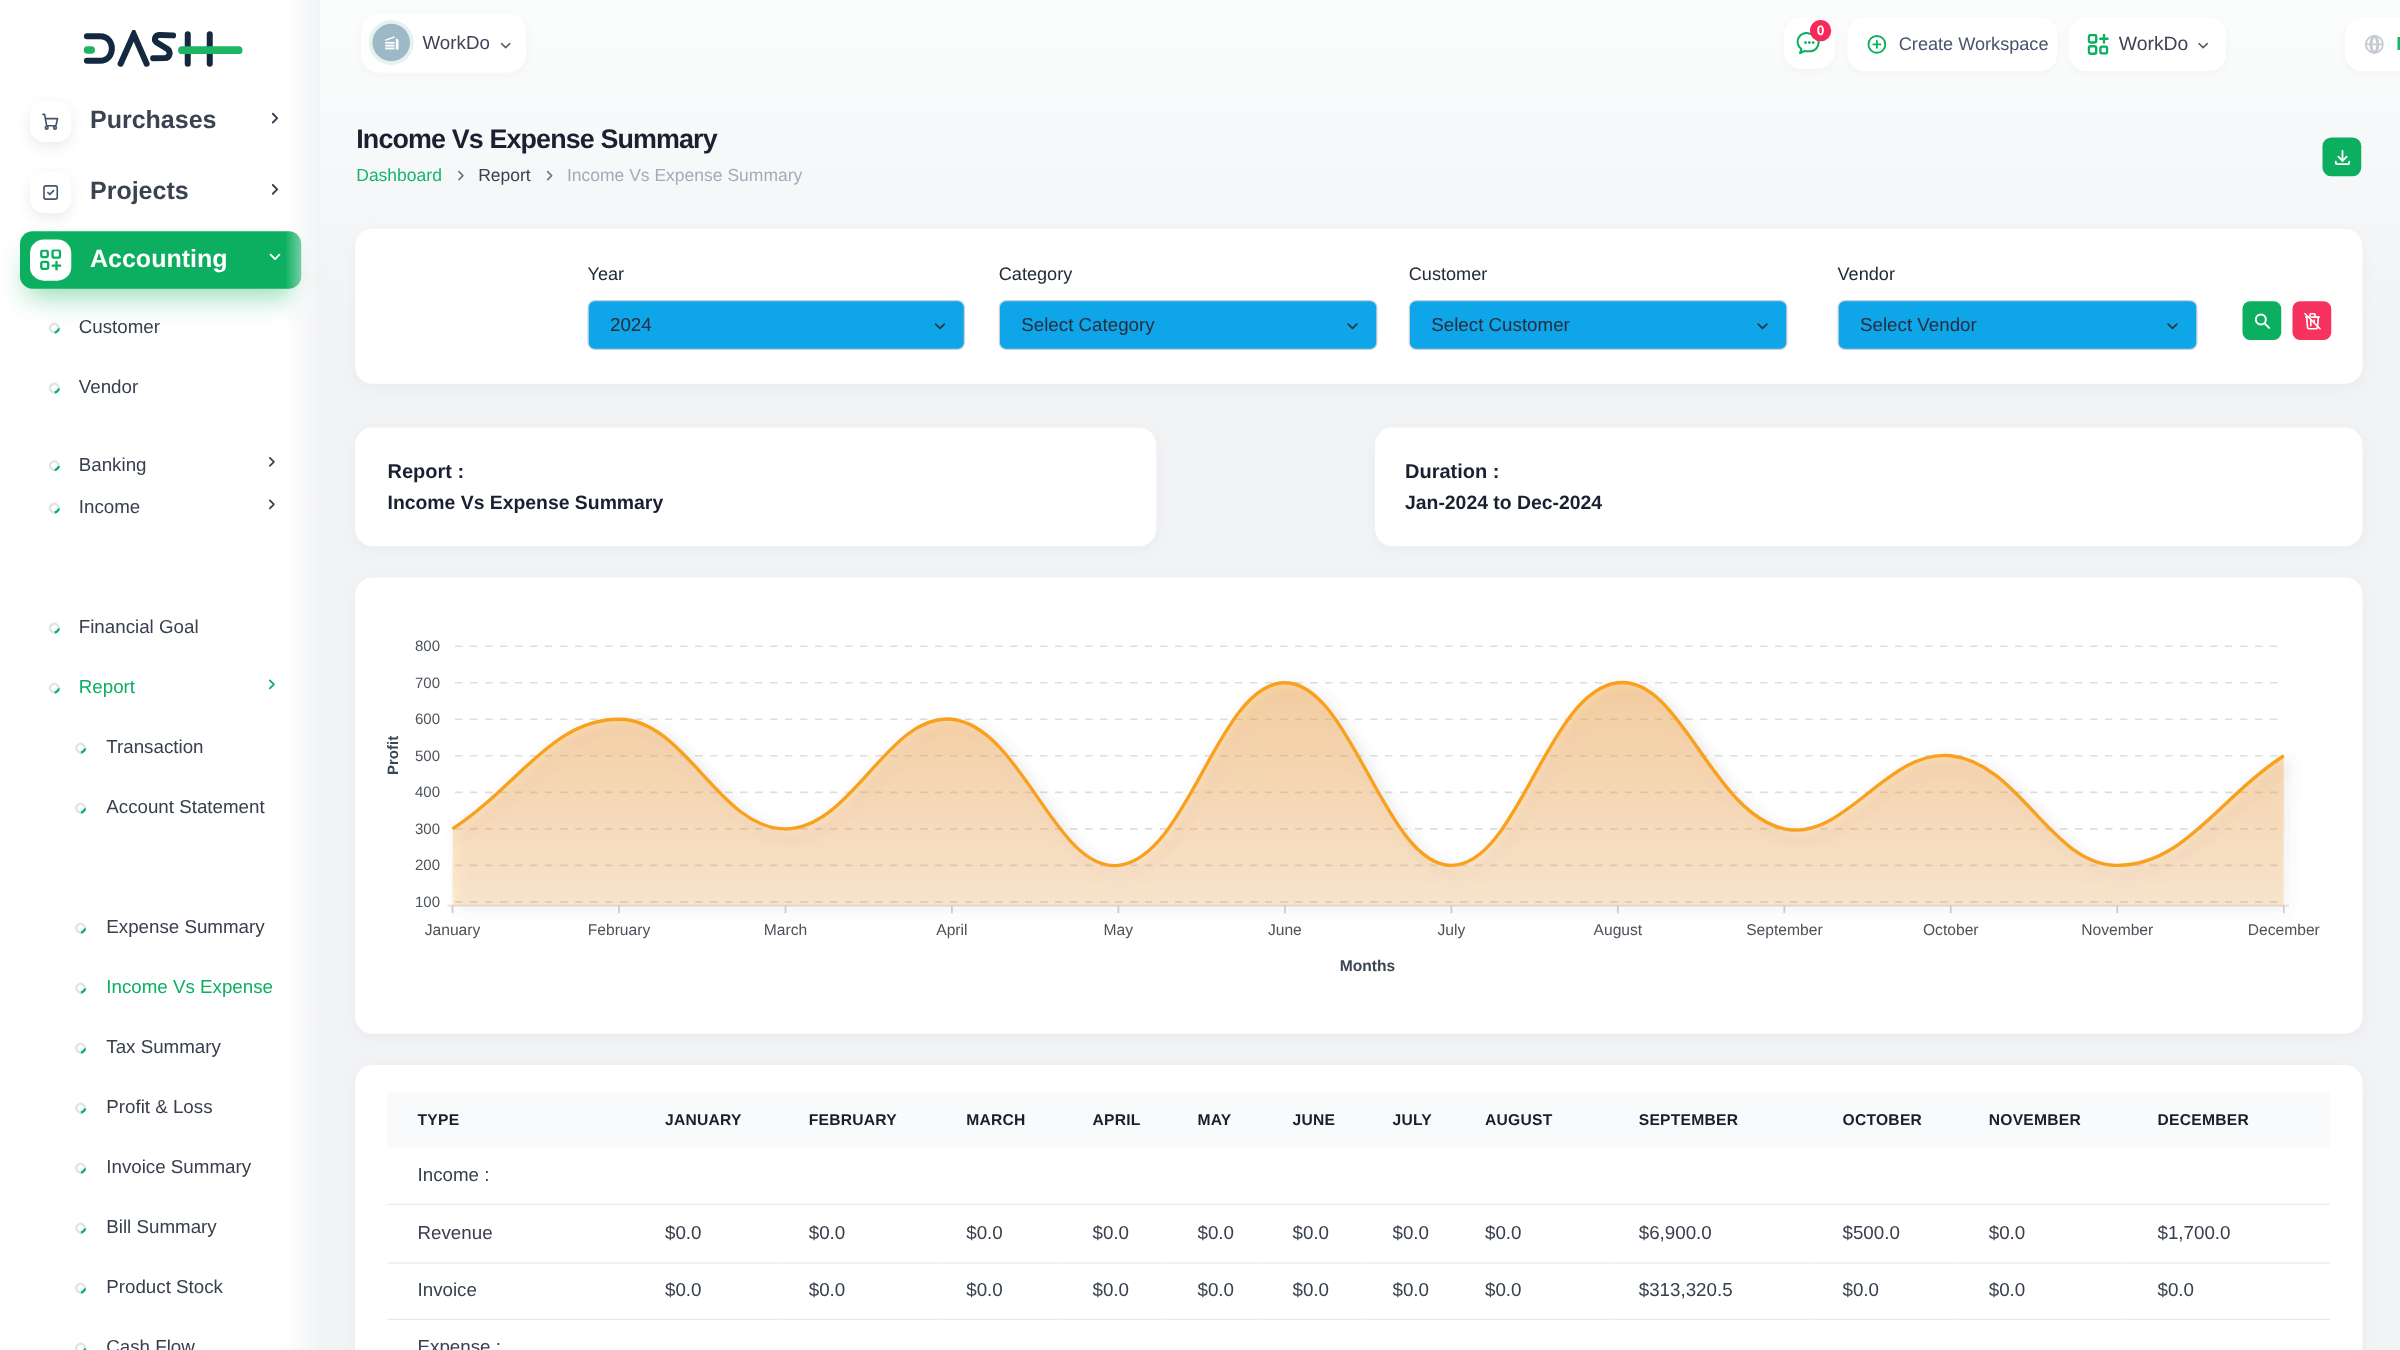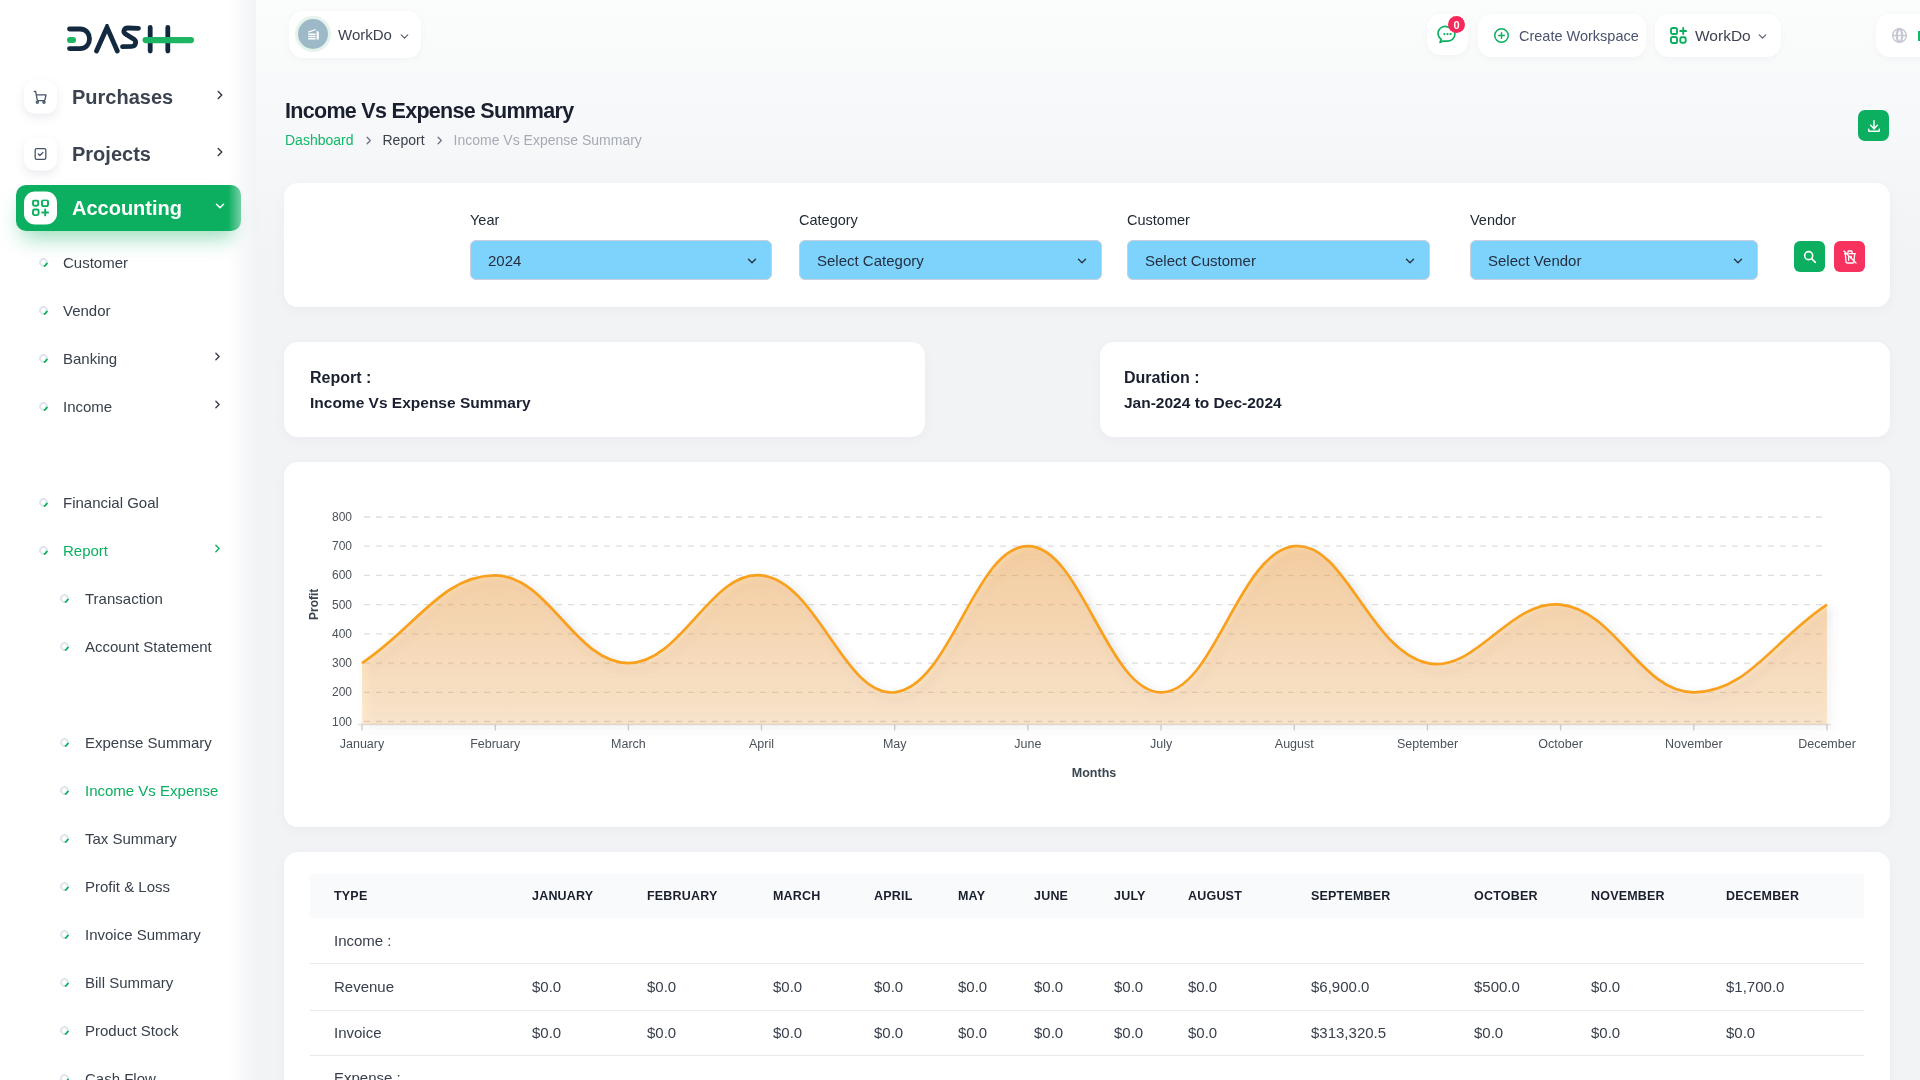--- a/index.html
+++ b/index.html
@@ -21,21 +21,21 @@
 .active-pill .nav-label { color:#fff; font-weight:700; left:56px; }
 .sub-item { position:absolute; left:0; width:256px; height:40px; }
 .bullet { position:absolute; top:50%; margin-top:-4.5px; width:9px; height:9px; border-radius:50%;
   border:2px solid #dfe3ec; border-bottom-color:#0caf60; transform:rotate(-45deg); }
 .sub-label { position:absolute; top:50%; transform:translateY(-50%); font-size:15px; font-weight:500; color:#39404d; }
 .green .sub-label { color:#0caf60; }
 
 .pill { position:absolute; background:#fff; border-radius:14px; box-shadow:0 2px 6px rgba(120,130,150,0.06); display:flex; align-items:center; }
 
 .card { position:absolute; background:#fff; border-radius:14px; box-shadow:0 3px 10px rgba(140,150,170,0.08); }
-.sel { position:absolute; height:40px; border:1px solid #c9d0d9; border-radius:6px; background:#7dd3fc;
+.sel { position:absolute; height:40px; border:1px solid #c9d0d9; border-radius:6px; background:#0ea5e9;
   font-size:15px; color:#252f3f; display:flex; align-items:center; padding-left:17px; }
 .sel svg { position:absolute; right:12px; top:13px; }
 .flabel { position:absolute; font-size:14.5px; color:#212b36; }
 .sqbtn { position:absolute; width:31px; height:31px; border-radius:6px; display:flex; align-items:center; justify-content:center; }
 
 table.rep { position:absolute; left:26px; top:22px; width:1554px; border-collapse:collapse; table-layout:fixed; }
 table.rep th { background:#f9fafc; font-size:12.5px; font-weight:700; color:#1a1f2e; text-align:left;
   text-transform:uppercase; height:44px; padding:0 0 0 24px; letter-spacing:0.2px; }
 table.rep td { font-size:15px; color:#39404d; height:45px; padding:0 0 0 24px; border-bottom:1px solid #e9eaee; }
 table.rep tr.nob td { border-bottom:none; }
@@ -97,21 +97,21 @@
         </svg></span>
   </div>
   <div class="sub-item" style="top:242px;">
       <span class="bullet" style="left:39px;"></span>
       <span class="sub-label" style="left:63px;">Customer</span>
     </div>
 <div class="sub-item" style="top:290px;">
       <span class="bullet" style="left:39px;"></span>
       <span class="sub-label" style="left:63px;">Vendor</span>
     </div>
-<div class="sub-item" style="top:338px;padding-left:32px;">
+<div class="sub-item" style="top:352px;padding-left:32px;">
       <span class="bullet" style="left:39px;"></span>
       <span class="sub-label" style="left:63px;">Banking</span>
       <span class="chev-r" style="left:211px;"><svg width="13" height="13" viewBox="0 0 24 24" fill="none" stroke="#39404d" stroke-width="2.6" stroke-linecap="round" stroke-linejoin="round">
           <path d="M9 6l6 6-6 6"></path>
         </svg></span>
     </div>
 <div class="sub-item" style="top:386px;">
       <span class="bullet" style="left:39px;"></span>
       <span class="sub-label" style="left:63px;">Income</span>
       <span class="chev-r" style="left:211px;"><svg width="13" height="13" viewBox="0 0 24 24" fill="none" stroke="#39404d" stroke-width="2.6" stroke-linecap="round" stroke-linejoin="round">

